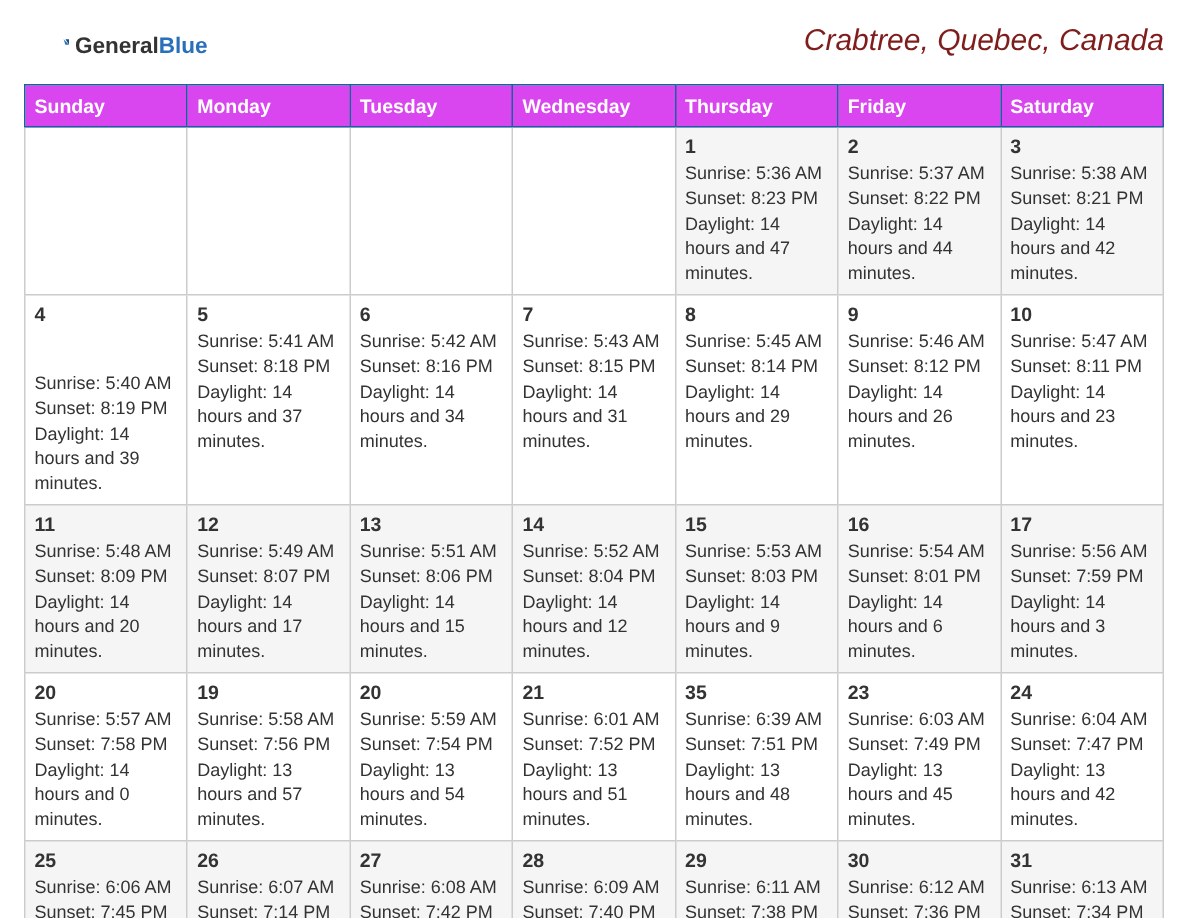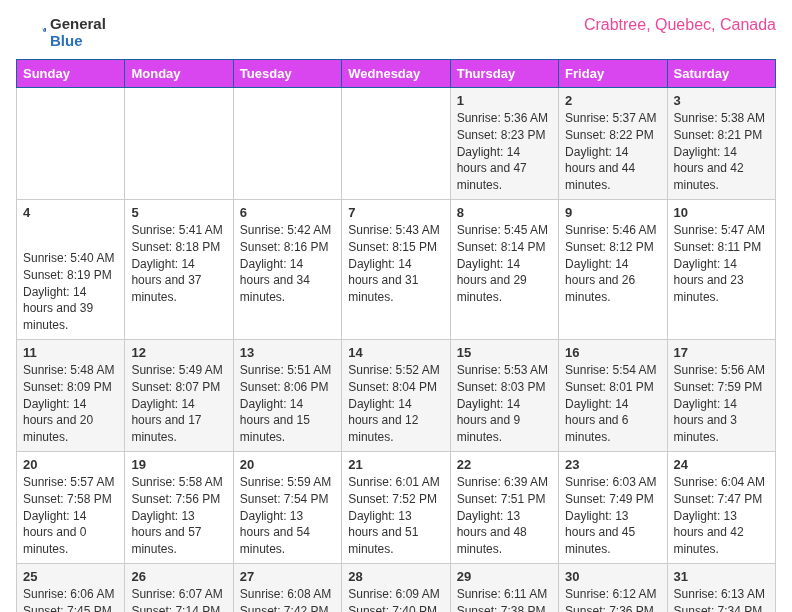--- a/index.html
+++ b/index.html
@@ -16,34 +16,35 @@
       align-items: flex-start;
       margin-bottom: 10px;
     }
     .logo {
       display: flex;
       align-items: center;
       gap: 4px;
     }
     .logo-text {
       display: flex;
-      flex-direction: column;
+      flex-direction: row;
       line-height: 1.1;
     }
     .title-section {
       text-align: right;
     }
     .main-title {
       font-size: 36px;
       font-weight: normal;
       color: #333;
     }
     .subtitle {
-      font-size: 16px;
-      color: #ec4899;
+      font-size: 20px;
+      color: #7f1d1d;
+      font-style: italic;
     }
     table {
       width: 100%;
       border-collapse: collapse;
       table-layout: fixed;
     }
     thead tr {
       background-color: #d946ef;
     }
     thead th {
@@ -247,21 +248,21 @@
 Sunset: 7:54 PM
 Daylight: 13 hours and 54 minutes.</div>
         </td>
         <td>
           <span class="day-number">21</span>
           <div class="day-info" style="white-space: pre-line;">Sunrise: 6:01 AM
 Sunset: 7:52 PM
 Daylight: 13 hours and 51 minutes.</div>
         </td>
         <td>
-          <span class="day-number">22</span>
+          <span class="day-number">35</span>
           <div class="day-info" style="white-space: pre-line;">Sunrise: 6:39 AM
 Sunset: 7:51 PM
 Daylight: 13 hours and 48 minutes.</div>
         </td>
         <td>
           <span class="day-number">23</span>
           <div class="day-info" style="white-space: pre-line;">Sunrise: 6:03 AM
 Sunset: 7:49 PM
 Daylight: 13 hours and 45 minutes.</div>
         </td>

